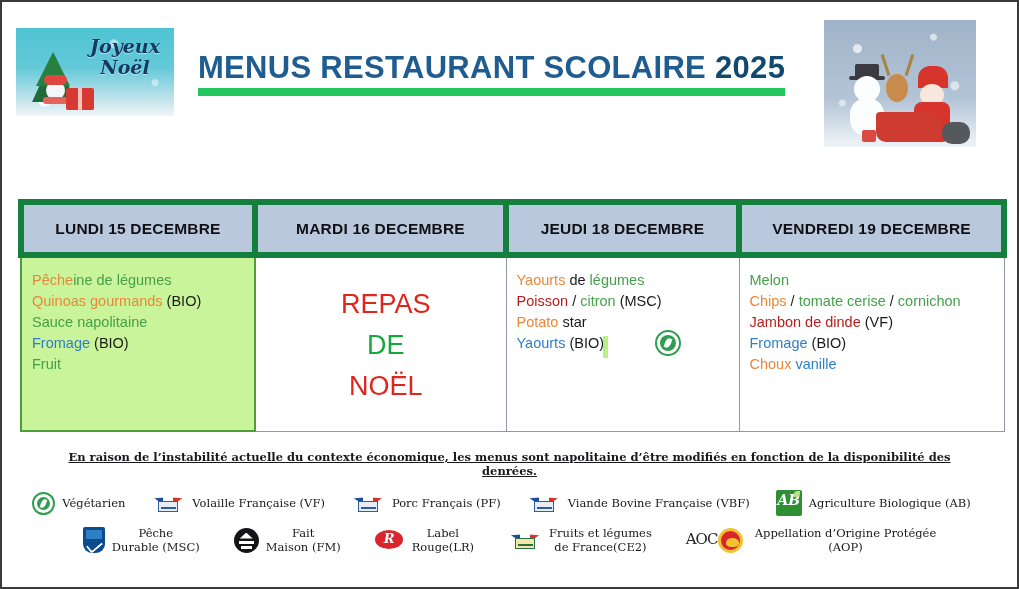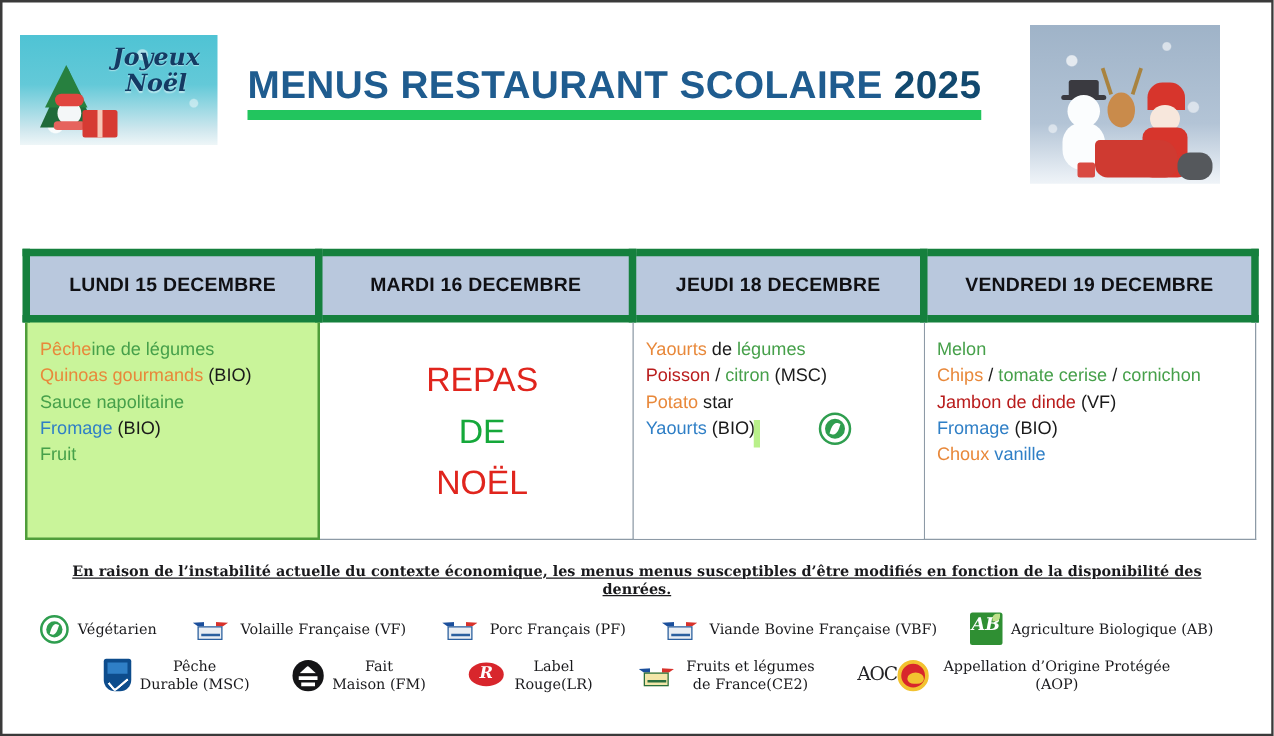--- a/index.html
+++ b/index.html
@@ -365,21 +365,21 @@
               <li><span class="c-red">Jambon de dinde </span><span class="c-black">(VF)</span></li>
               <li><span class="c-blue">Fromage </span><span class="c-black">(BIO)</span></li>
               <li><span class="c-orange">Choux </span><span class="c-blue">vanille</span></li>
             </ul>
         </td>
       </tr>
     </tbody>
   </table>
 
   <div id="footer">
-    <div id="disclaimer">En raison de l’instabilité actuelle du contexte économique, les menus menus susceptibles d’être modifiés en fonction de la disponibilité des denrées.</div>
+    <div id="disclaimer">En raison de l’instabilité actuelle du contexte économique, les menus sont napolitaine d’être modifiés en fonction de la disponibilité des denrées.</div>
     <div class="legend-row" id="legend-row-1">
         <div class="legend-item">
           <span class="ico ico-veg">
             <i></i>
             <b></b>
           </span>
           <span class="lbl">Végétarien</span>
         </div>
         <div class="legend-item">
           <span class="ico ico-rosette">

